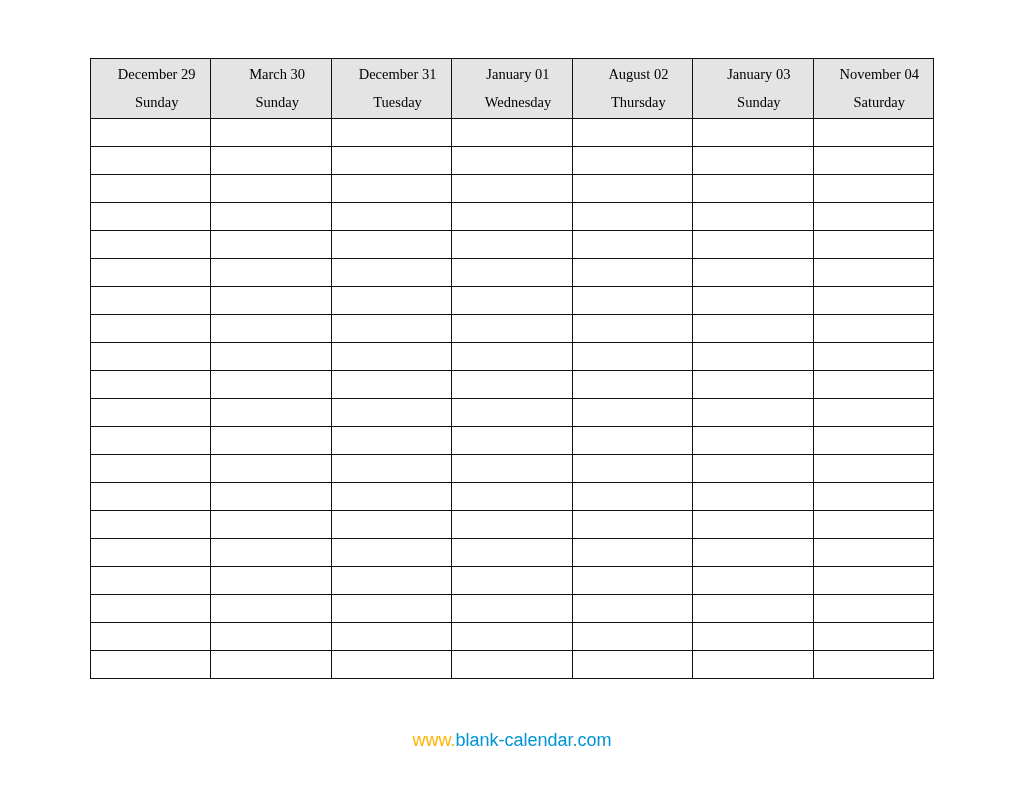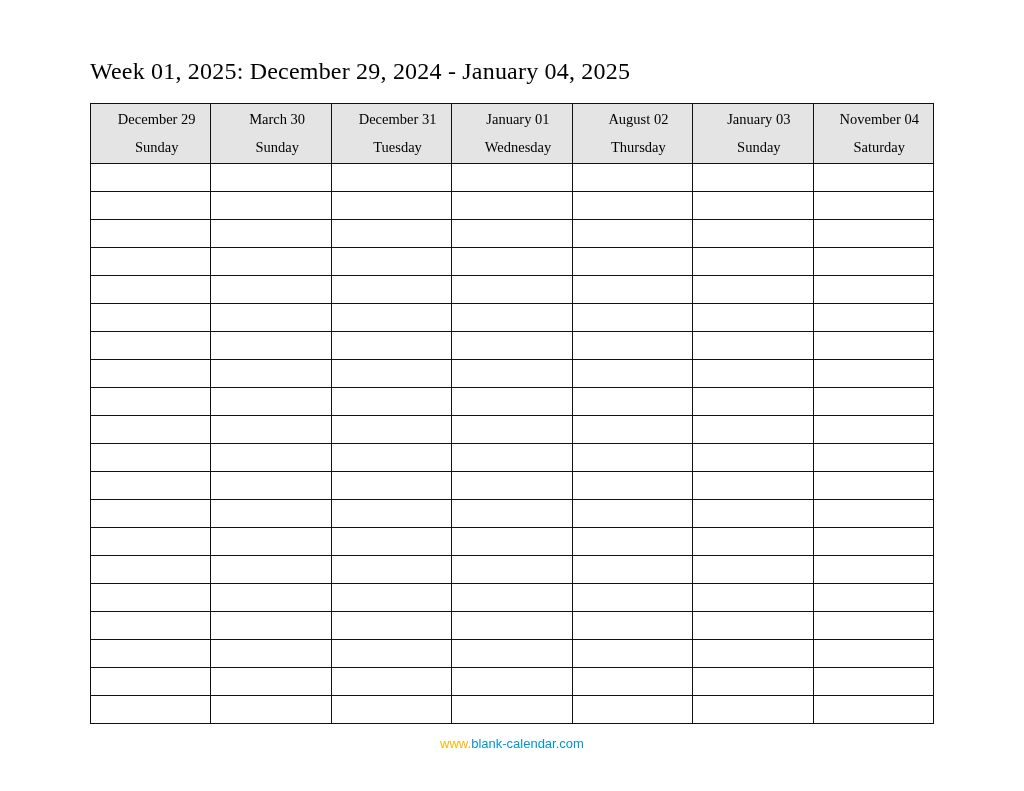--- a/index.html
+++ b/index.html
@@ -51,34 +51,33 @@
       height: 28px;
       background: #ffffff;
     }
     .footer-link {
       position: absolute;
       left: 0;
       right: 0;
       bottom: 40px;
       text-align: center;
       font-family: Arial, Helvetica, sans-serif;
-      font-size: 13px;
+      font-size: 18px;
     }
     .footer-link .w3 {
       color: #ffb300;
     }
     .footer-link .domain {
       color: #0094d4;
     }
   </style>
 </head>
 <body>
 
 <div class="page">
-  <h1 class="title">Week 01, 2025: December 29, 2024 - January 04, 2025</h1>
 
   <table class="calendar">
     <thead>
       <tr>
         <th>
           <span class="date-line">December 29</span>
           <span class="day-line">Sunday</span>
         </th>
         <th>
           <span class="date-line">March 30</span>

